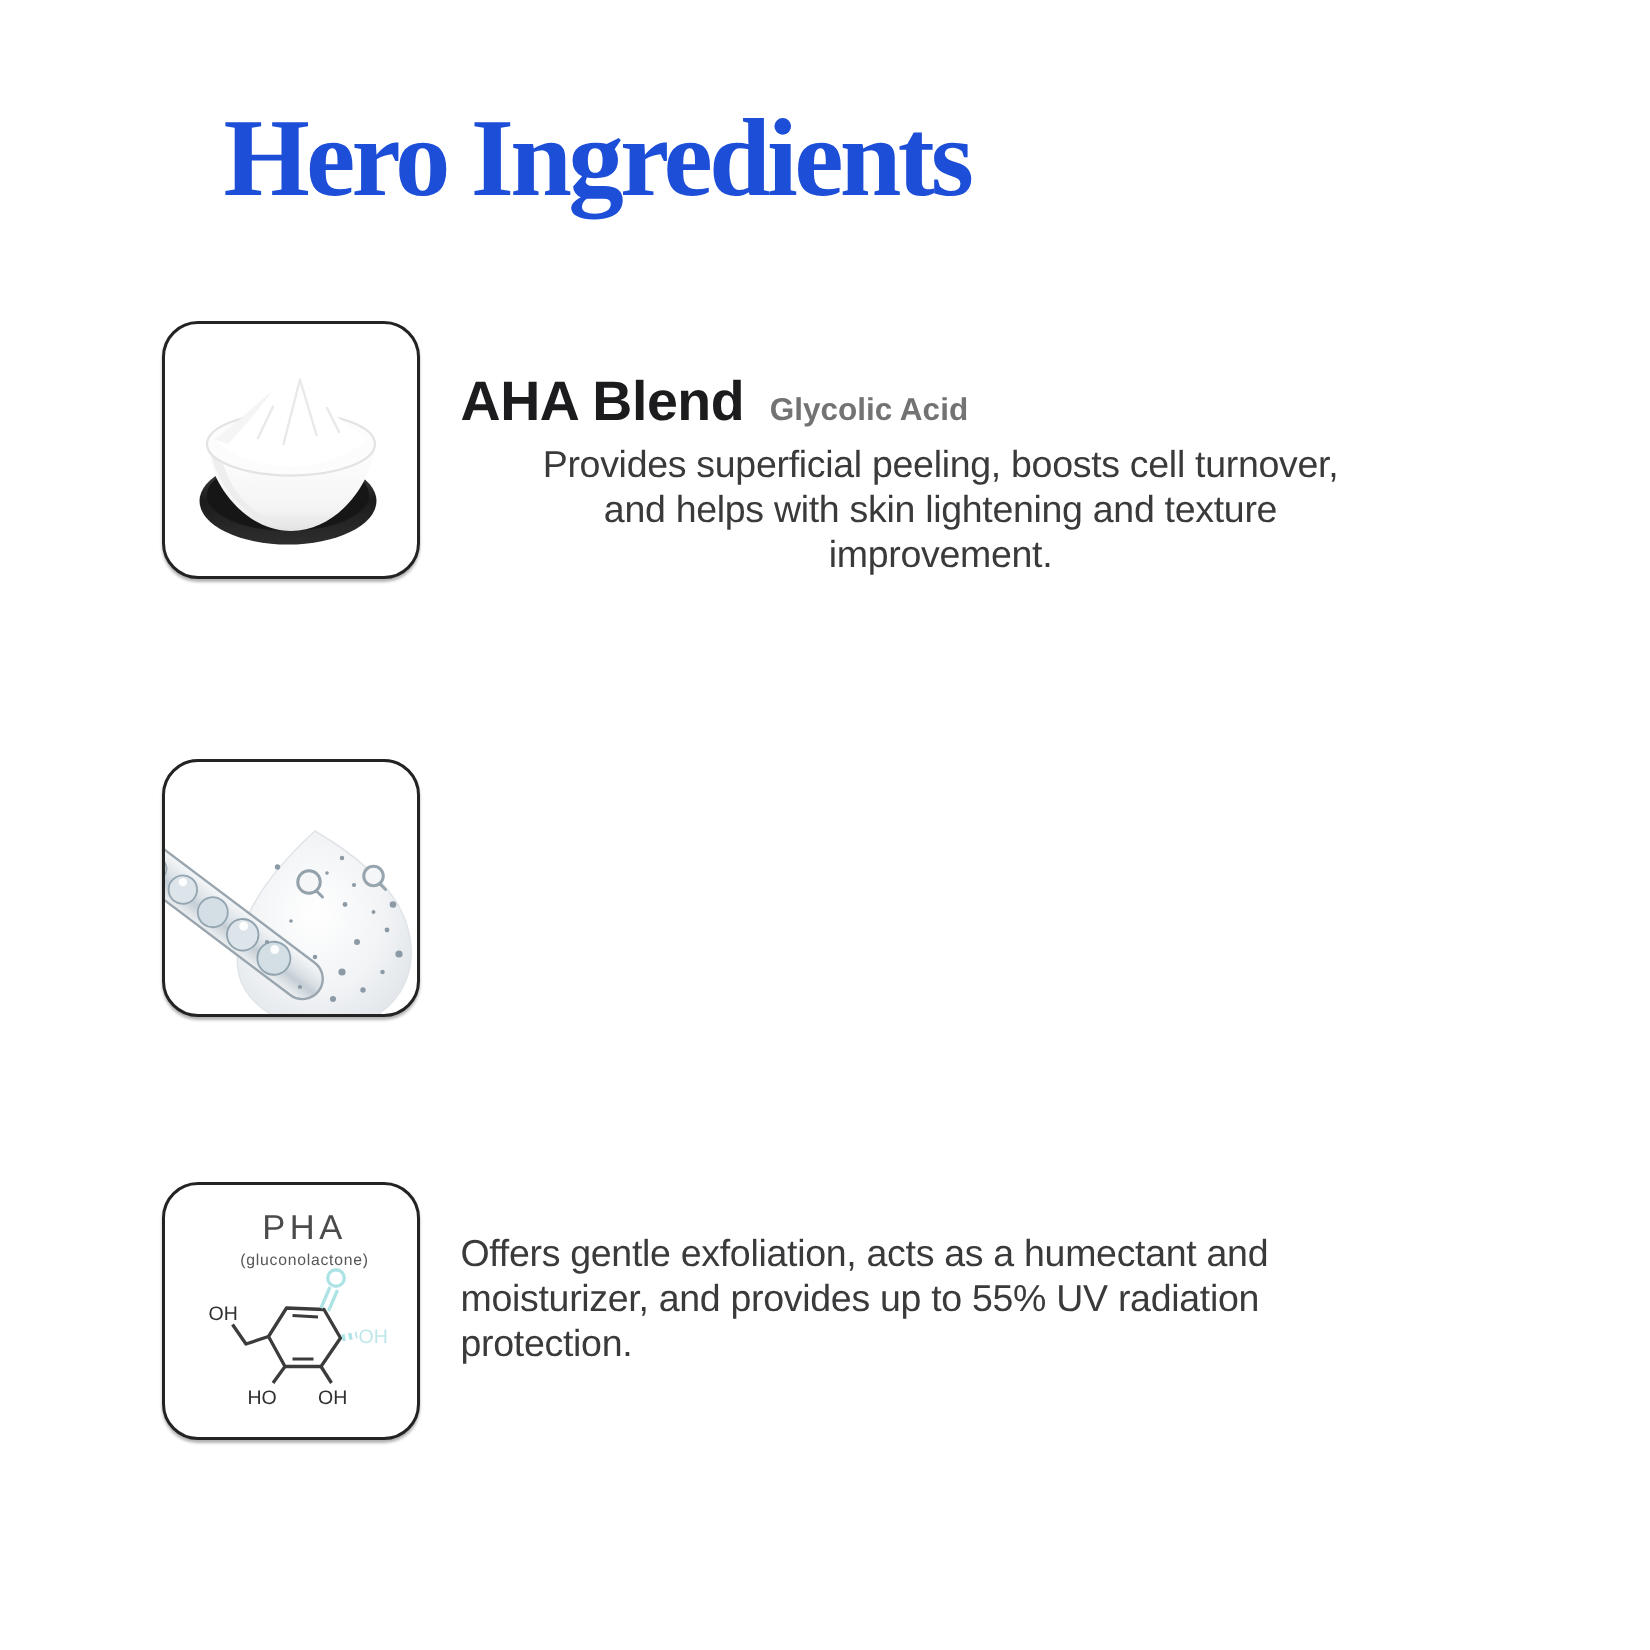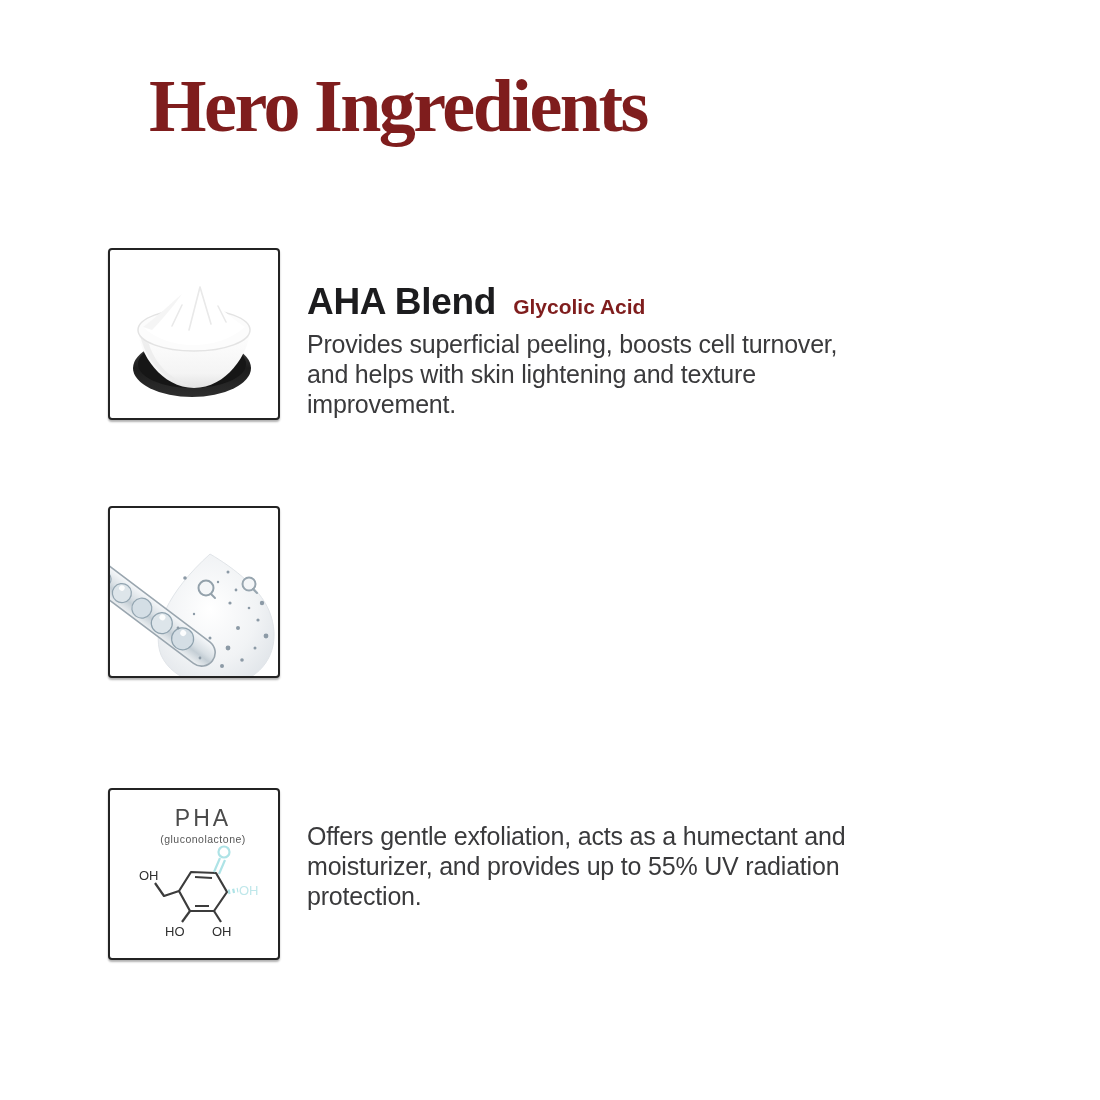--- a/index.html
+++ b/index.html
@@ -9,48 +9,48 @@
     background:#ffffff;
     font-family:"Liberation Sans", sans-serif;
     overflow:hidden;
   }
   .page-title{
     position:absolute;left:149px;top:64px;
     font-family:"Liberation Serif", serif;
     font-weight:700;
     font-size:74px;
     letter-spacing:-2.5px;
-    color:#7f1d1d;
+    color:#1d4ed8;
     white-space:nowrap;
   }
   .card{position:absolute;left:108px;width:880px;height:176px;}
-  .card-1{top:248px;}
+  .card-1{top:214px;text-align:center;}
   .card-2{top:506px;}
   .card-3{top:788px;}
   .thumb{
     position:absolute;left:0;top:0;
     width:168px;height:168px;
     border:2px solid #232323;
-    border-radius:4px;
+    border-radius:24px;
     overflow:hidden;
     background:#ffffff;
     box-shadow:0 2px 2px rgba(0,0,0,0.30);
   }
   .thumb svg{display:block;width:168px;height:168px;}
   .content{position:absolute;left:199px;top:0;width:640px;}
   .card-1 .content{padding-top:33px;}
   .card-2 .content{padding-top:60px;}
   .card-3 .content{padding-top:28px;}
   .head-row{display:flex;align-items:baseline;gap:17px;}
   .heading{
     font-size:37px;font-weight:700;color:#1c1c1e;
     letter-spacing:-0.3px;line-height:1.15;white-space:nowrap;
   }
   .subheading{
-    font-size:21px;font-weight:700;color:#7f1d1d;
+    font-size:21px;font-weight:700;color:#737373;
     letter-spacing:0;white-space:nowrap;
   }
   .body-text{
     margin-top:5px;
     font-size:25px;line-height:30px;
     letter-spacing:-0.2px;
     color:#3a3a3c;
     white-space:pre-line;
   }
   .mol-text{font-family:"Liberation Sans", sans-serif;}

